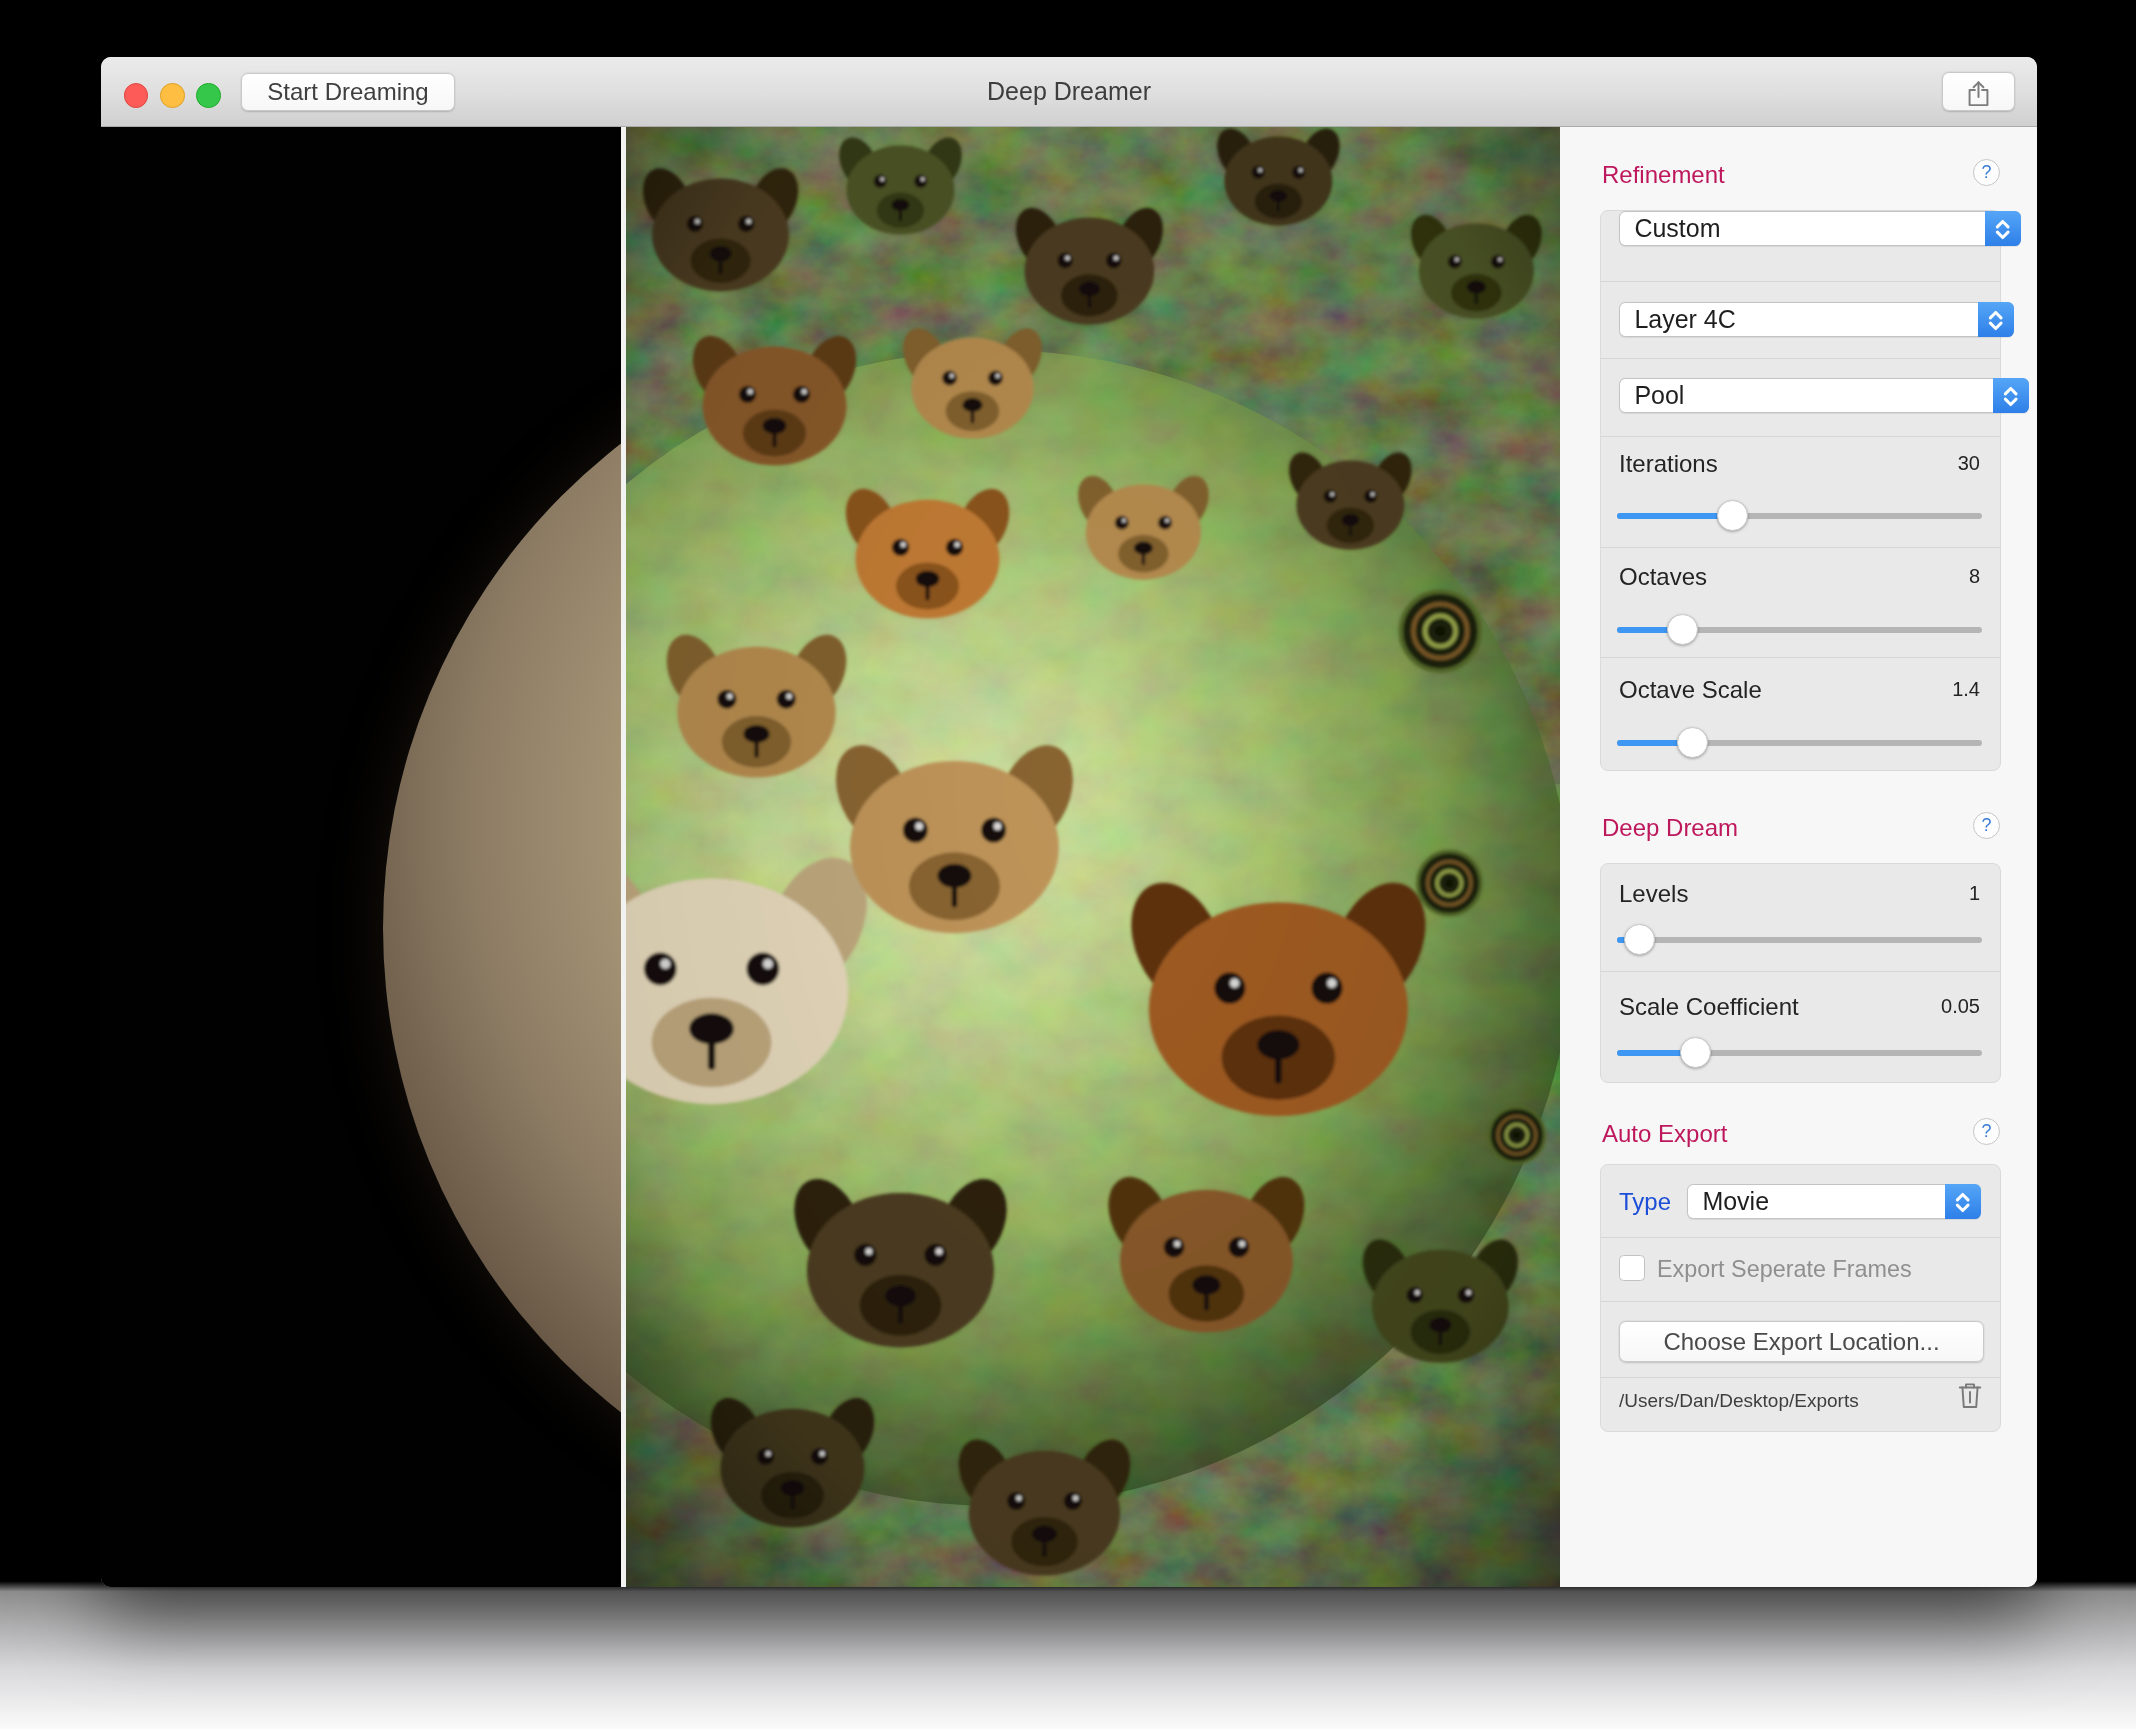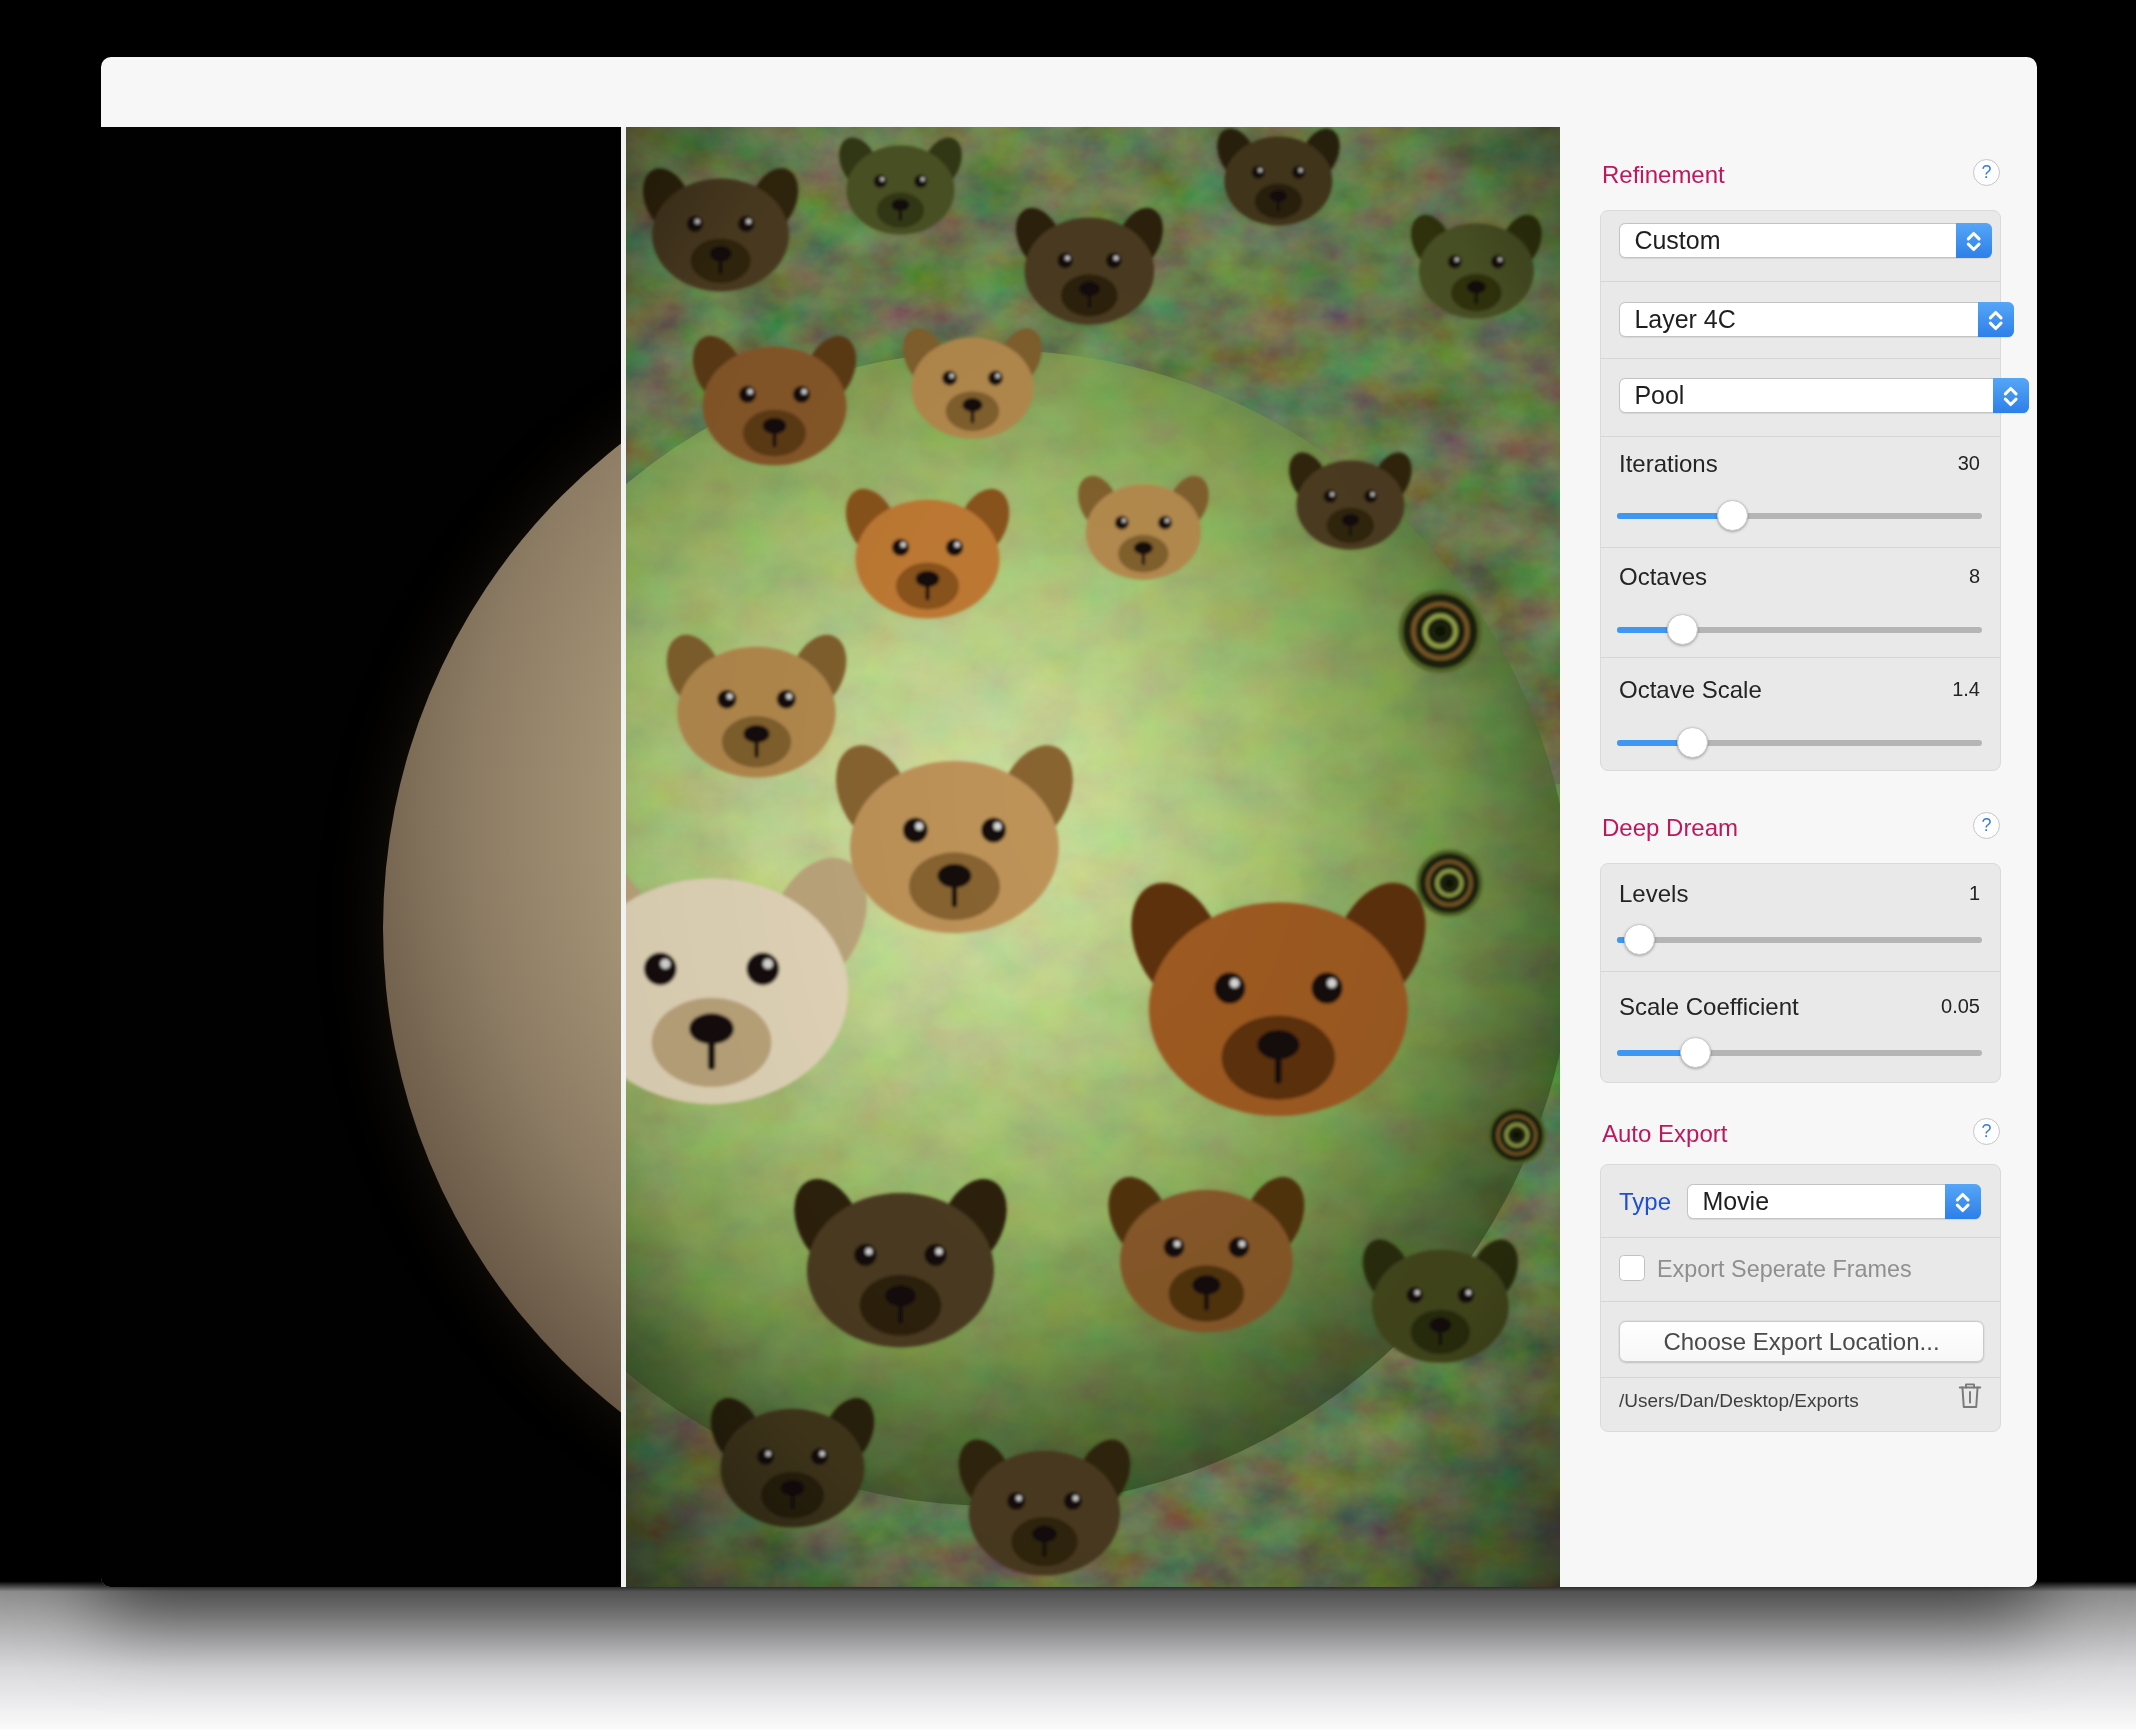--- a/index.html
+++ b/index.html
@@ -93,20 +93,38 @@
   .choose-btn{position:absolute;left:18px;top:156px;width:365px;height:41px;line-height:40px;font-size:24px;color:#4a4a4a;}
   .path-text{position:absolute;left:18px;top:225px;font-size:19px;color:#3e3e3e;}
   .trash{position:absolute;right:18px;top:216px;}
 </style>
 </head>
 <body>
 
 <div class="screen">
   <div class="window">
 
+    <div class="titlebar">
+      <span class="tl red"></span>
+      <span class="tl yellow"></span>
+      <span class="tl green"></span>
+      <div class="btn start-btn">Start Dreaming</div>
+      <div class="title">Deep Dreamer</div>
+      <div class="btn share-btn">
+        <span>
+          <svg width="25" height="27" viewBox="0 0 28 30">
+            <g fill="none" stroke="#7c7c7c" stroke-width="2.2" stroke-linecap="round" stroke-linejoin="round">
+              <path d="M10 11 H4 V28 H24 V11 H18"></path>
+              <path d="M14 19 V2.5"></path>
+              <path d="M8.5 8 L14 2.5 L19.5 8"></path>
+            </g>
+          </svg>
+        </span>
+      </div>
+    </div>
 
     <div class="content">
 
       <div class="image-area">
         <div class="pane-left">
           <div class="moon"></div>
         </div>
         <div class="split-divider"></div>
         <div class="pane-dream">
           <svg viewBox="0 0 1038 1622" preserveAspectRatio="none">
@@ -191,21 +209,21 @@
           </svg>
         </div>
       </div>
 
       <div class="sidebar">
 
         <div class="section-h" style="top:34px">Refinement</div>
         <div class="help" style="top:32px">?</div>
 
         <div class="panel" style="top:83px;height:561px">
-          <div class="dropdown" style="left:18px;top:12px;width:373px">
+          <div class="dropdown" style="left:18px;top:0;width:402px">
             <span class="dd-label">Custom</span>
             <span class="dd-cap">
               <svg width="23.4" height="25" viewBox="0 0 26 28">
                   <g fill="none" stroke="#ffffff" stroke-width="3.4" stroke-linecap="round" stroke-linejoin="round">
                     <path d="M7 11 L13 5 L19 11"></path>
                     <path d="M7 17 L13 23 L19 17"></path>
                   </g>
                 </svg>
             </span>
           </div>

